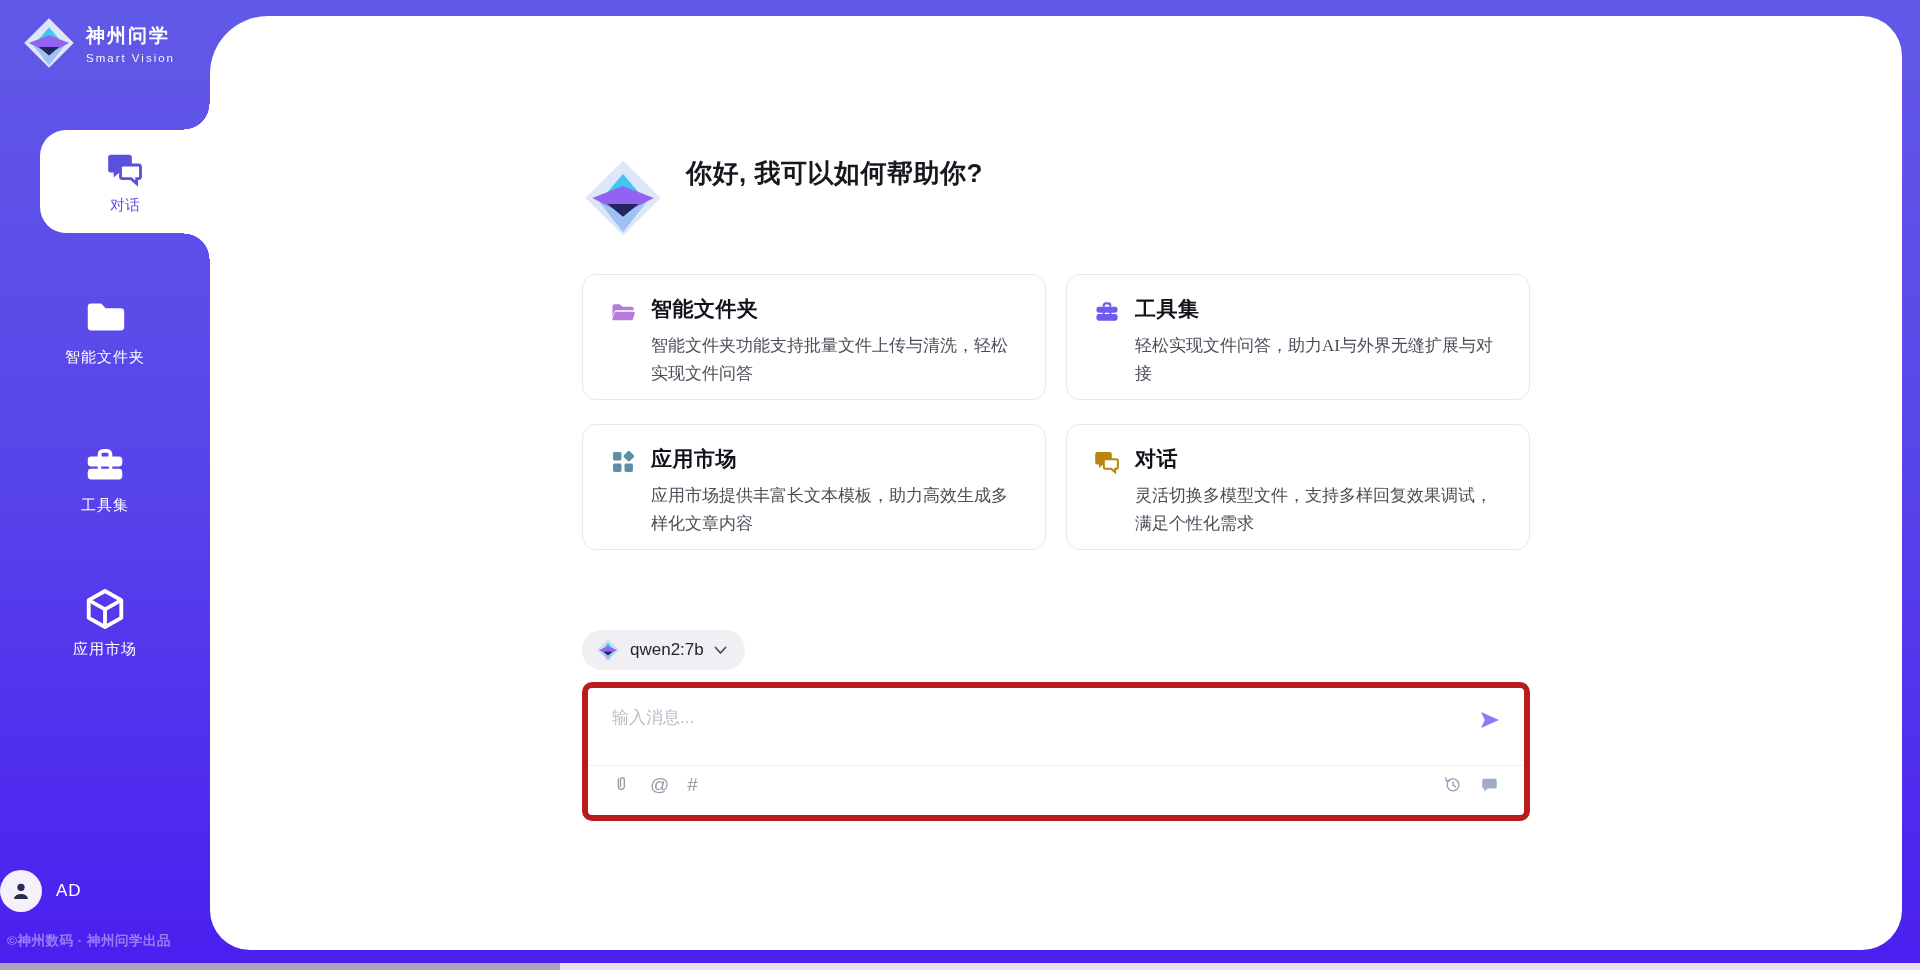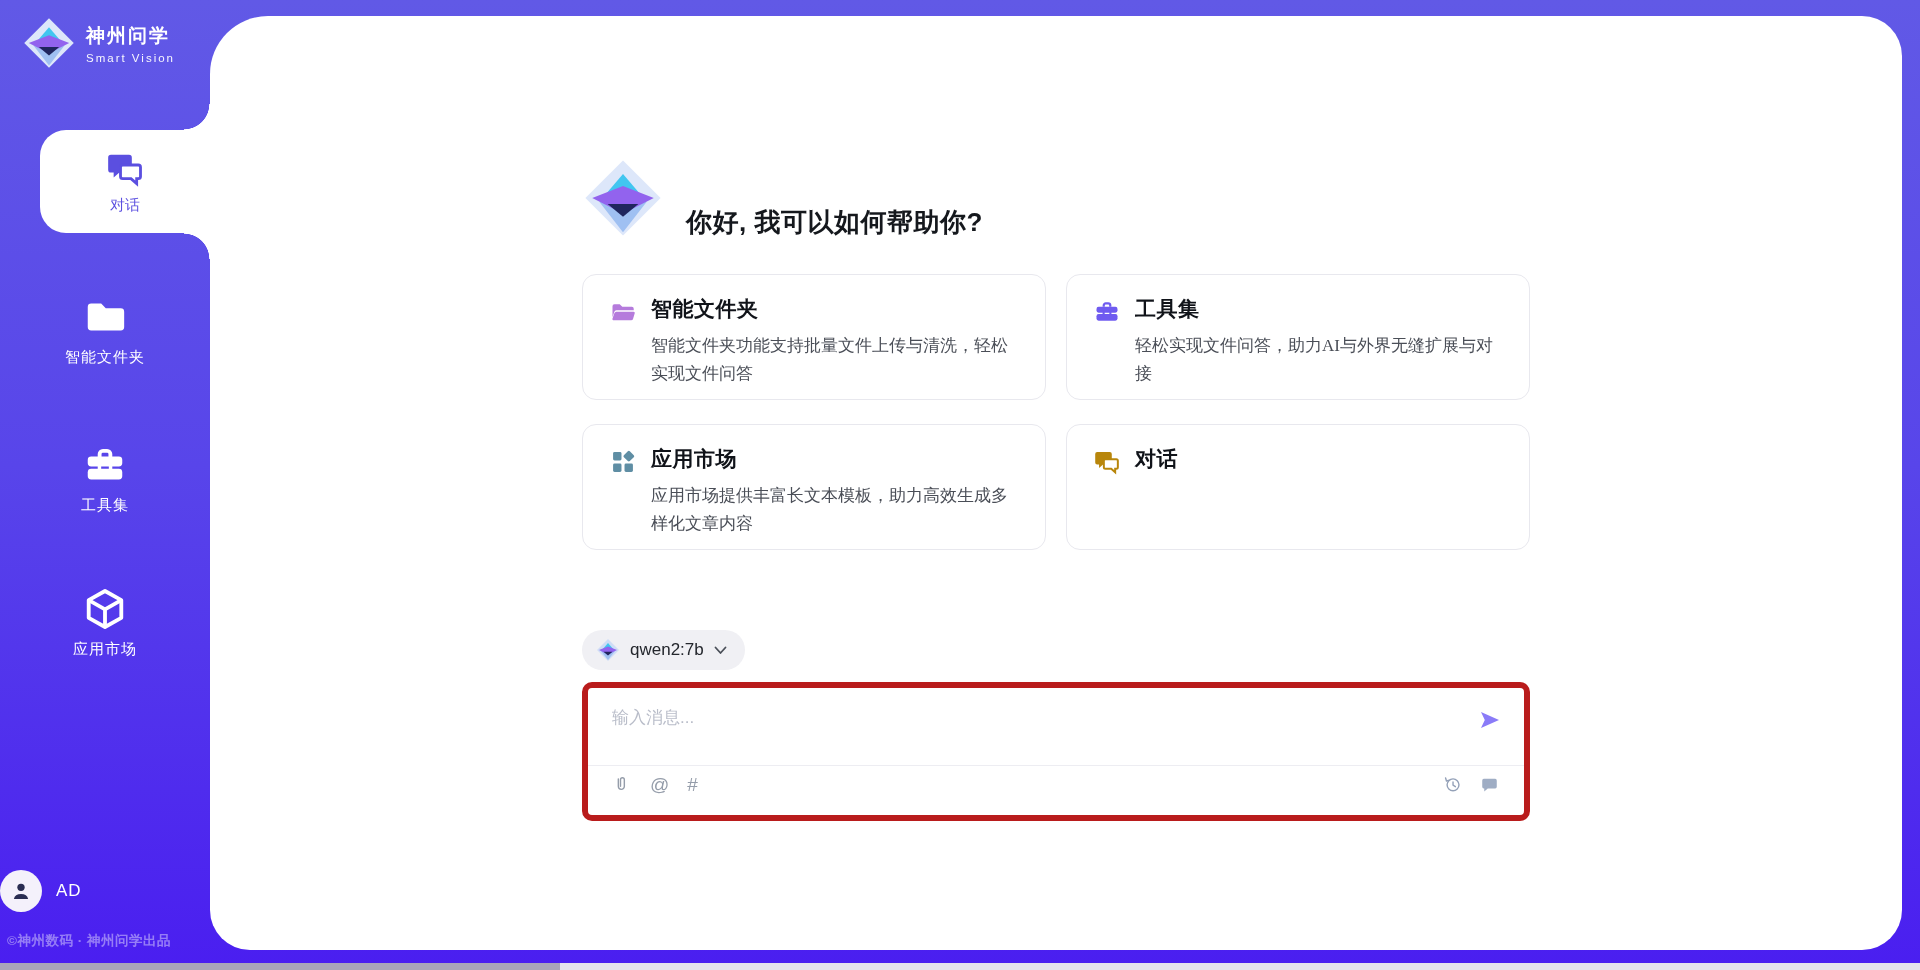--- a/index.html
+++ b/index.html
@@ -30,21 +30,21 @@
   .tab-active::after{content:"";position:absolute;right:0;bottom:-26px;width:26px;height:26px;
     background:radial-gradient(circle 26px at 0 100%,rgba(0,0,0,0) 25px,#fff 25.6px);}
 
   .user-row{position:absolute;left:0;top:870px;width:210px;display:flex;align-items:center;gap:14px;}
   .avatar{width:42px;height:42px;border-radius:50%;background:#f4f1fb;display:flex;align-items:center;justify-content:center;}
   .user-name{color:#fff;font-size:17px;letter-spacing:1px;}
   .side-footer{position:absolute;left:7px;top:932px;width:210px;text-align:left;
     color:rgba(255,255,255,.42);font-size:13.5px;letter-spacing:.5px;font-weight:bold;}
 
   
-  .greeting{display:flex;align-items:flex-end;gap:22px;height:84px;}
+  .greeting{display:flex;align-items:flex-start;gap:22px;height:84px;}
   .greeting h1{margin:0;font-size:26px;color:#15181d;letter-spacing:.5px;font-weight:bold;}
 
   
   .cards{margin-top:34px;display:grid;grid-template-columns:1fr 1fr;column-gap:20px;row-gap:24px;}
   .card{box-sizing:border-box;height:126px;background:#fff;border:1px solid #e8e8ee;border-radius:14px;
     padding:20px 20px 20px 26px;display:flex;gap:14px;cursor:pointer;}
   .card .cicon{flex:0 0 28px;padding-top:3px;}
   .card h3{margin:0;font-size:21px;color:#101319;font-weight:bold;letter-spacing:.5px;}
   .card p{margin:9px 0 0 0;font-size:17px;line-height:28px;color:#4a4e57;max-width:372px;font-family:Liberation Serif, serif;}
 
@@ -213,20 +213,21 @@
           <div class="cicon">
             <svg width="28" height="28" viewBox="0 0 24 24">
               <g fill="#b8860b">
                 <path d="M3.6 3.5 h10.8 a1.7 1.7 0 0 1 1.7 1.7 v7.2 a1.7 1.7 0 0 1-1.7 1.7 H8.6 l-3.4 3 v-3 H3.6 a1.7 1.7 0 0 1-1.7-1.7 V5.2 a1.7 1.7 0 0 1 1.7-1.7 z"></path>
               </g>
               <path d="M10.6 9.6 h9.4 a1.3 1.3 0 0 1 1.3 1.3 v5.6 a1.3 1.3 0 0 1-1.3 1.3 h-1 v3 l-3.4-3 h-5 a1.3 1.3 0 0 1-1.3-1.3 v-5.6 a1.3 1.3 0 0 1 1.3-1.3 z" fill="#ffffff" stroke="#b8860b" stroke-width="1.7"></path>
             </svg>
           </div>
           <div>
             <h3>对话</h3>
+            <p>灵活切换多模型文件，支持多样回复效果调试，满足个性化需求</p>
           </div>
         </div>
 
       </div>
 
       <div>
         <div class="model-pill">
           <svg width="24" height="24" viewBox="0 0 48 48">
             <polygon points="24,2 46,24 24,46 2,24" fill="#cfddf6"></polygon>
             <polygon points="10,26 38,26 24,44" fill="#9fc0f2"></polygon>

